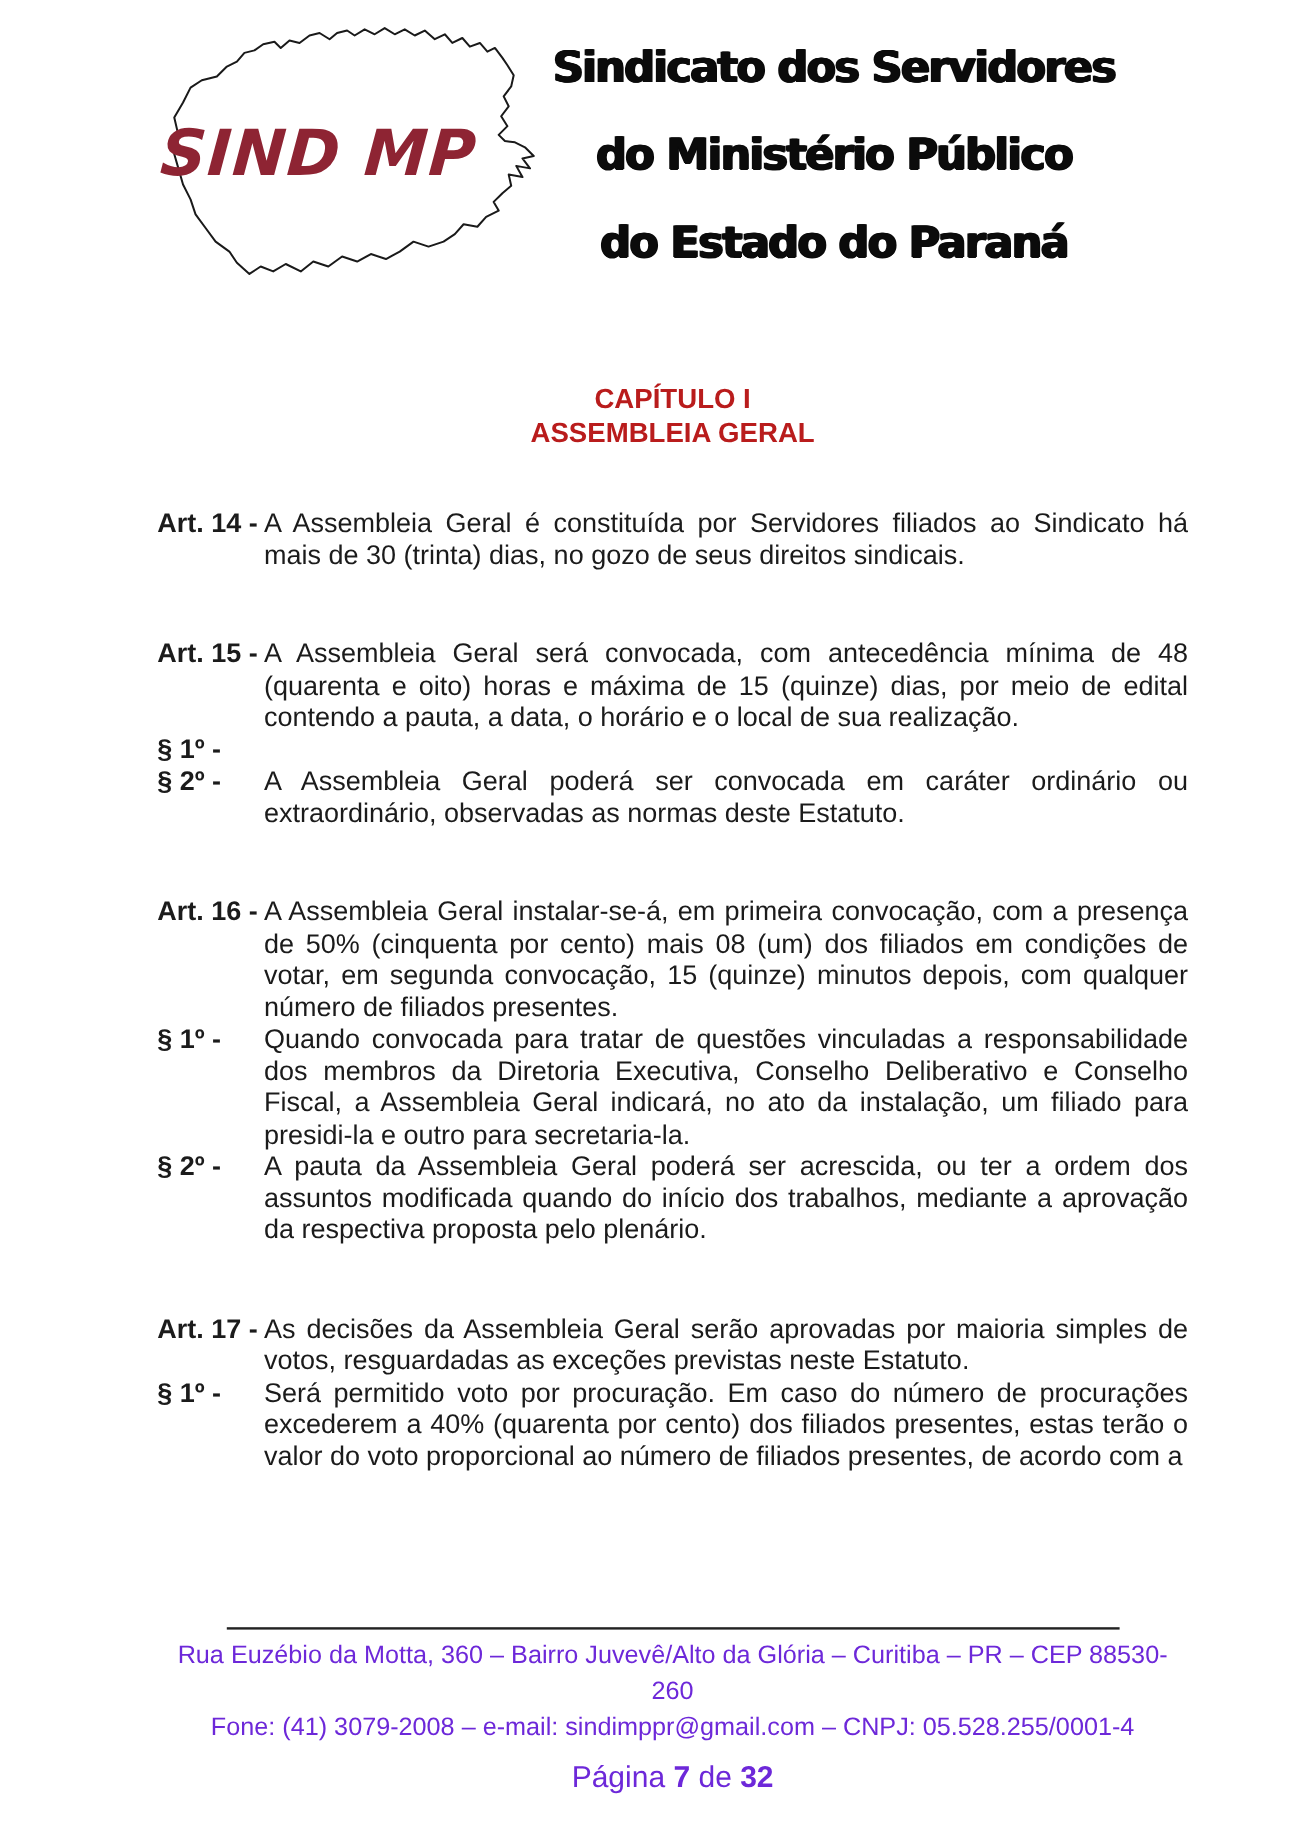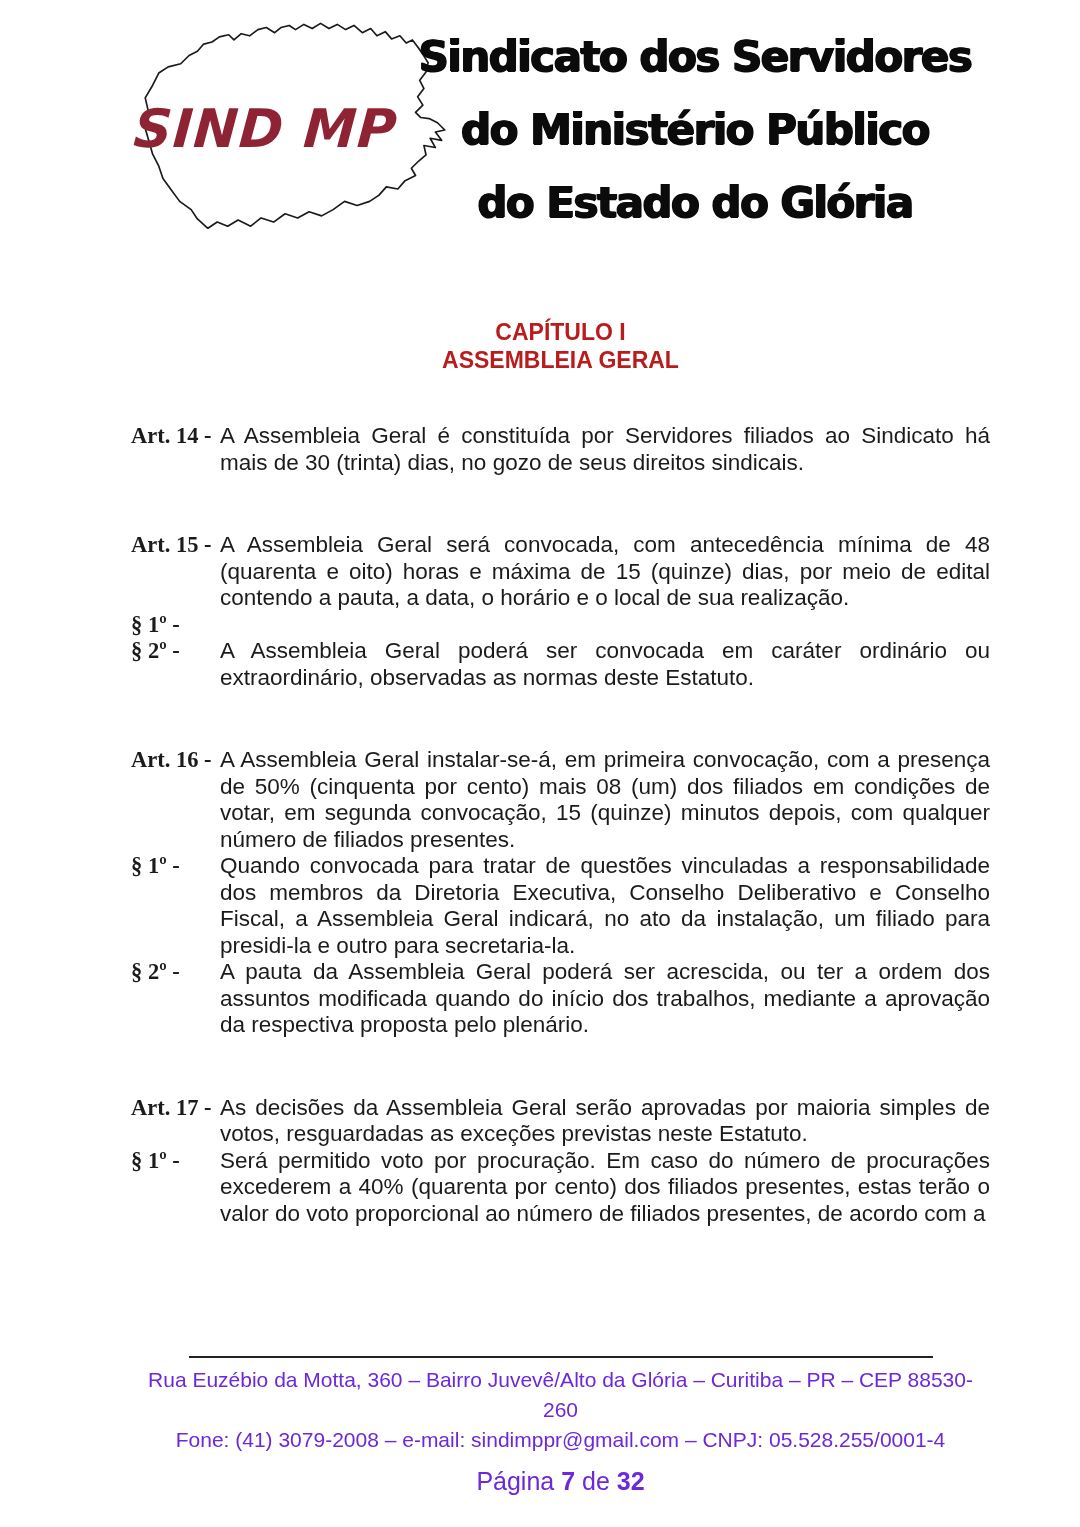--- a/index.html
+++ b/index.html
@@ -24,21 +24,21 @@
     font-size:53px;font-weight:bold;font-style:italic;
     letter-spacing:1px;
     transform:skewX(-4deg);
     font-family:"DejaVu Sans", sans-serif;
   }
   .org-title{
     position:absolute;left:402px;top:20px;width:586px;
     text-align:center;
     font-family:"DejaVu Sans", sans-serif;
     font-weight:bold;
-    font-size:42px;
+    font-size:36px;
     line-height:73px;
     letter-spacing:-1.5px;
     color:#0b0b0b;
     white-space:nowrap;
     text-shadow:0.9px 0 0 #0b0b0b, -0.9px 0 0 #0b0b0b, 0 0.7px 0 #0b0b0b;
   }
   .org-title div{height:73px;}
 
   
   .doc-body{
@@ -48,21 +48,21 @@
     text-align:center;
     font-weight:bold;
     font-size:23px;
     line-height:28px;
     color:#b91c1c;
   }
   .clauses{margin-top:49px;font-size:22.5px;line-height:26.5px;}
   .clause{display:grid;grid-template-columns:89px 1fr;}
   .clause + .clause{}
   .clause.gap-lg{margin-top:56px;}
-  .clause .lbl{font-weight:bold;white-space:nowrap;font-family:Liberation Serif, serif;}
+  .clause .lbl{font-weight:bold;white-space:nowrap;}
   .clause p{margin:0;text-align:justify;}
 
   
   .footer{
     position:absolute;left:131px;right:90px;top:1356px;
     text-align:center;
     font-size:21px;
     line-height:30px;
     color:#6d28d9;
   }
@@ -83,21 +83,21 @@
   <header>
     <div class="logo-box">
       <svg viewBox="0 0 320 230" preserveAspectRatio="none">
         <path fill="#ffffff" stroke="#1a1a1a" stroke-width="1.6" stroke-linejoin="round" d="M62,50 L70,42 78,38 84,31 92,29 99,24 108,22 113,27 120,21 128,23 136,17 144,15 152,20 158,15 166,13 172,17 180,12 188,16 196,11 204,16 212,12 220,17 228,13 236,20 244,16 250,23 258,19 264,26 272,23 278,30 284,27 290,35 294,41 299,49 297,58 291,66 295,74 289,82 294,90 287,97 292,102 300,103 308,107 315,114 306,116 312,124 301,122 306,131 295,129 297,138 290,144 283,151 287,158 277,163 270,171 259,169 252,177 243,183 231,187 219,183 208,191 197,197 185,193 174,199 162,195 151,203 139,199 129,207 117,201 107,207 97,203 88,209 78,200 72,191 61,183 53,172 45,161 41,149 35,137 31,123 27,109 31,96 28,83 35,71 41,59 50,53 Z"></path>
       </svg>
       <span class="logo-acronym" style="color:#8e2433;">SIND MP</span>
     </div>
     <div class="org-title">
       <div>Sindicato dos Servidores</div>
       <div>do Ministério Público</div>
-      <div>do Estado do Glória</div>
+      <div>do Estado do Paraná</div>
     </div>
   </header>
 
   <main class="doc-body">
     <div class="chapter">
       <div>CAPÍTULO I</div>
       <div>ASSEMBLEIA GERAL</div>
     </div>
 
     <section class="clauses">

